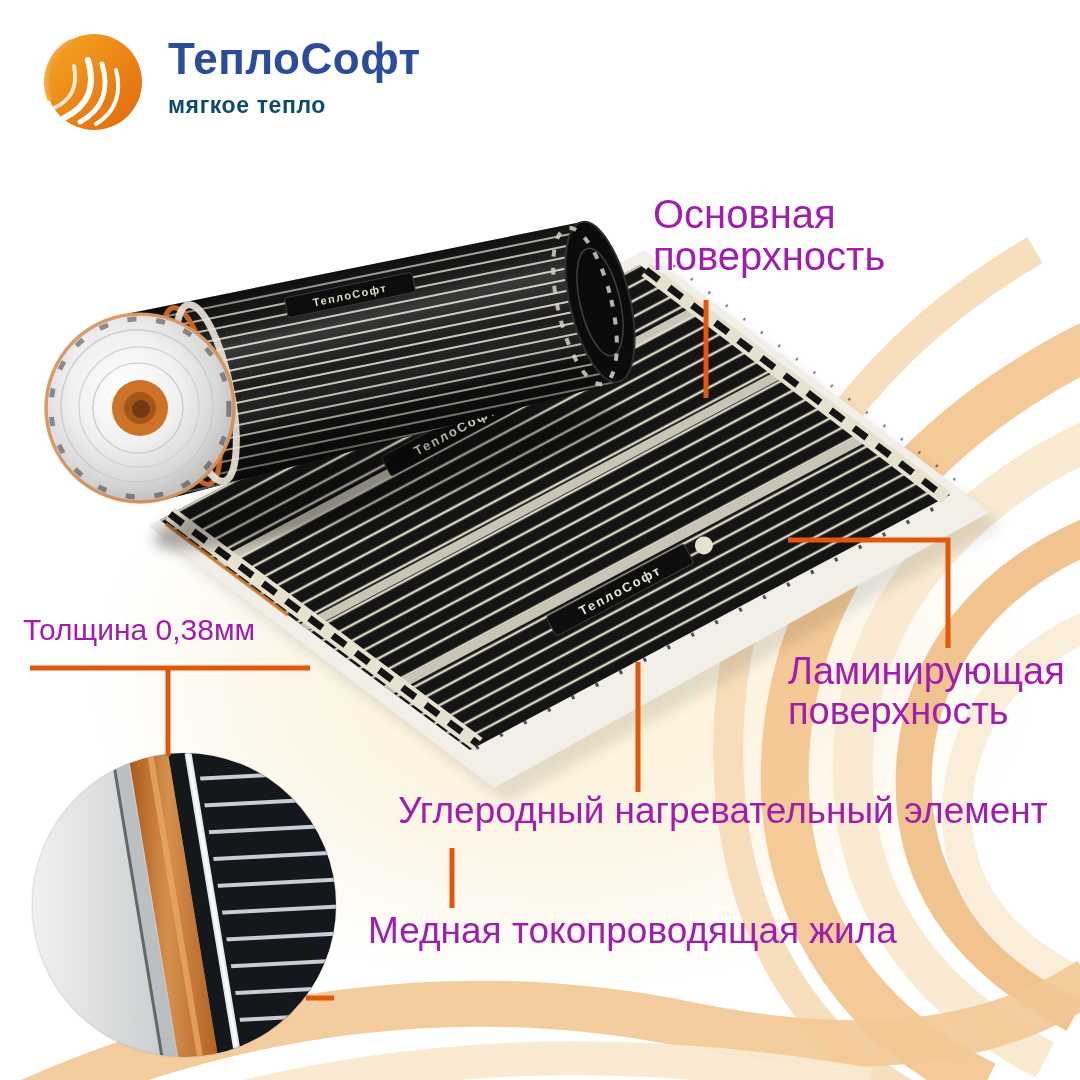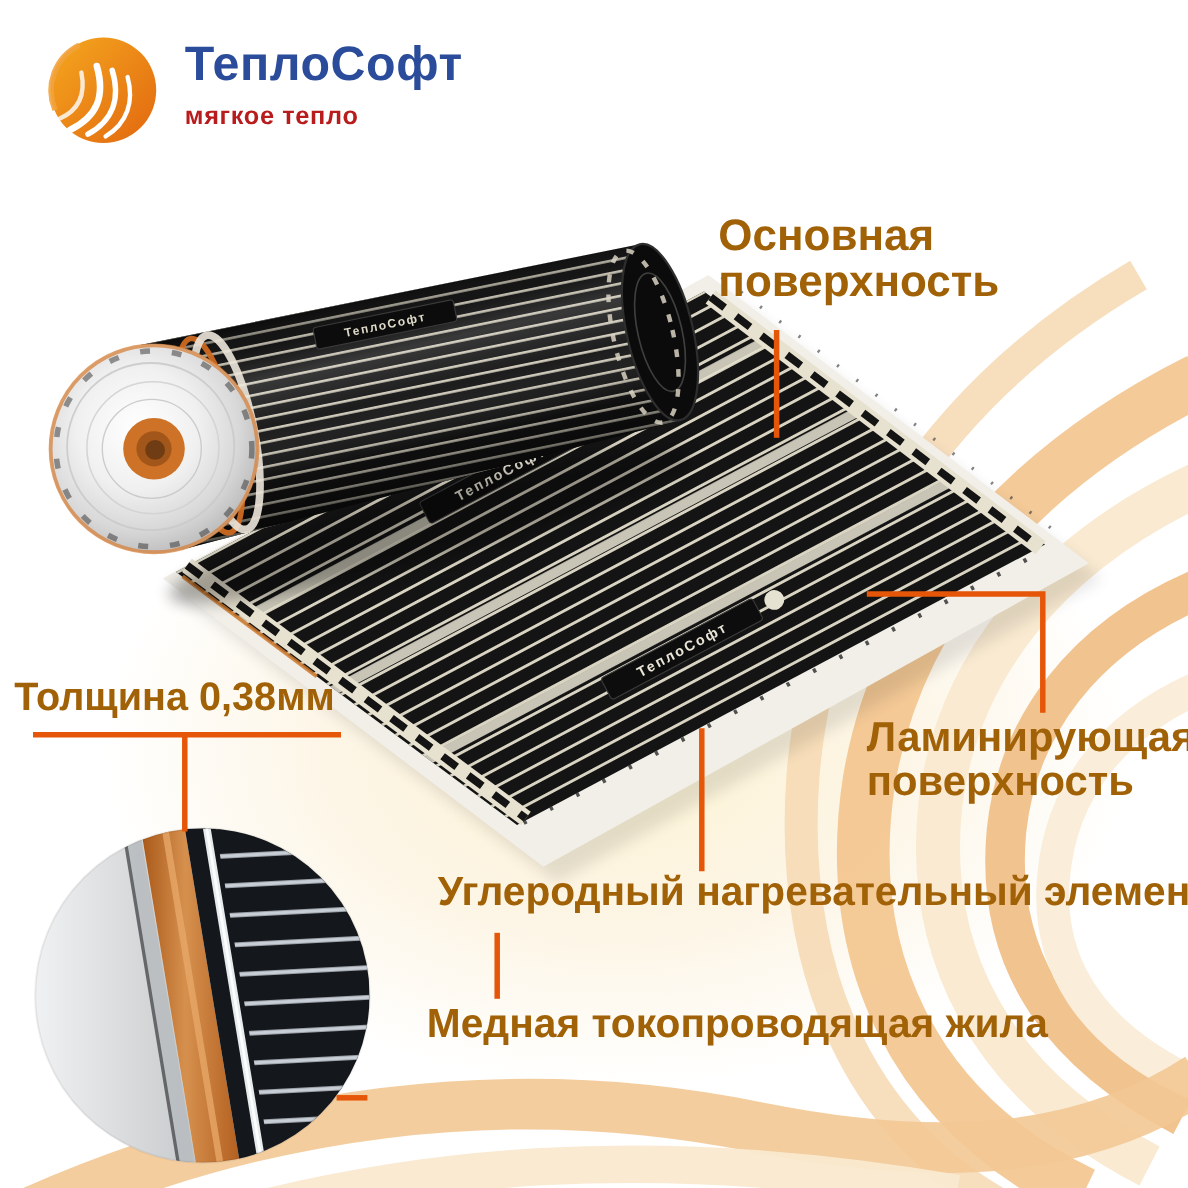--- a/index.html
+++ b/index.html
@@ -1,23 +1,23 @@
 <!DOCTYPE html>
 <html><head>
 <meta charset="utf-8">
 <style>
   html,body{margin:0;padding:0;background:#fff}
   .stage{position:relative;width:1080px;height:1080px;background:#ffffff;overflow:hidden;
          font-family:"Liberation Sans",sans-serif}
   .layer{position:absolute;left:0;top:0}
-  .lbl{position:absolute;font-weight:700;color:#a16207;line-height:1.04;white-space:nowrap}
+  .lbl{position:absolute;font-weight:400;color:#a21caf;line-height:1.04;white-space:nowrap}
   .logo{position:absolute;left:38px;top:26px;display:flex;align-items:flex-start}
   .logo-text{margin-left:18px;margin-top:8px}
   .brand{font-size:44px;font-weight:700;color:#2b4c9b;letter-spacing:.5px}
-  .tag{font-size:23px;font-weight:700;color:#b91c1c;letter-spacing:.6px;line-height:1.22;margin-top:7px}
+  .tag{font-size:23px;font-weight:700;color:#0c4a6e;letter-spacing:.6px;line-height:1.22;margin-top:7px}
 </style>
 </head>
 <body>
 
 <div class="stage">
 
   <svg class="layer" width="1080" height="1080" viewBox="0 0 1080 1080">
     <defs>
       <radialGradient id="glow" cx="50%" cy="50%" r="50%">
         <stop offset="0%" stop-color="#fdf3d0" stop-opacity="0.95"></stop>
@@ -196,20 +196,20 @@
   <div class="lbl" style="left:653px;top:194px;font-size:40px">
     <div>Основная</div>
     <div>поверхность</div>
   </div>
 
   <div class="lbl" style="left:788px;top:652px;font-size:38px">
     <div>Ламинирующая</div>
     <div>поверхность</div>
   </div>
 
-  <div class="lbl" style="left:13px;top:614px;font-size:36px">Толщина 0,38мм</div>
+  <div class="lbl" style="left:23px;top:614px;font-size:30px">Толщина 0,38мм</div>
 
   <div class="lbl" style="left:398px;top:792px;font-size:37px">Углеродный нагревательный элемент</div>
 
-  <div class="lbl" style="left:388px;top:912px;font-size:37px">Медная токопроводящая жила</div>
+  <div class="lbl" style="left:368px;top:912px;font-size:37px">Медная токопроводящая жила</div>
 
 
 </div>
 
 </body></html>

